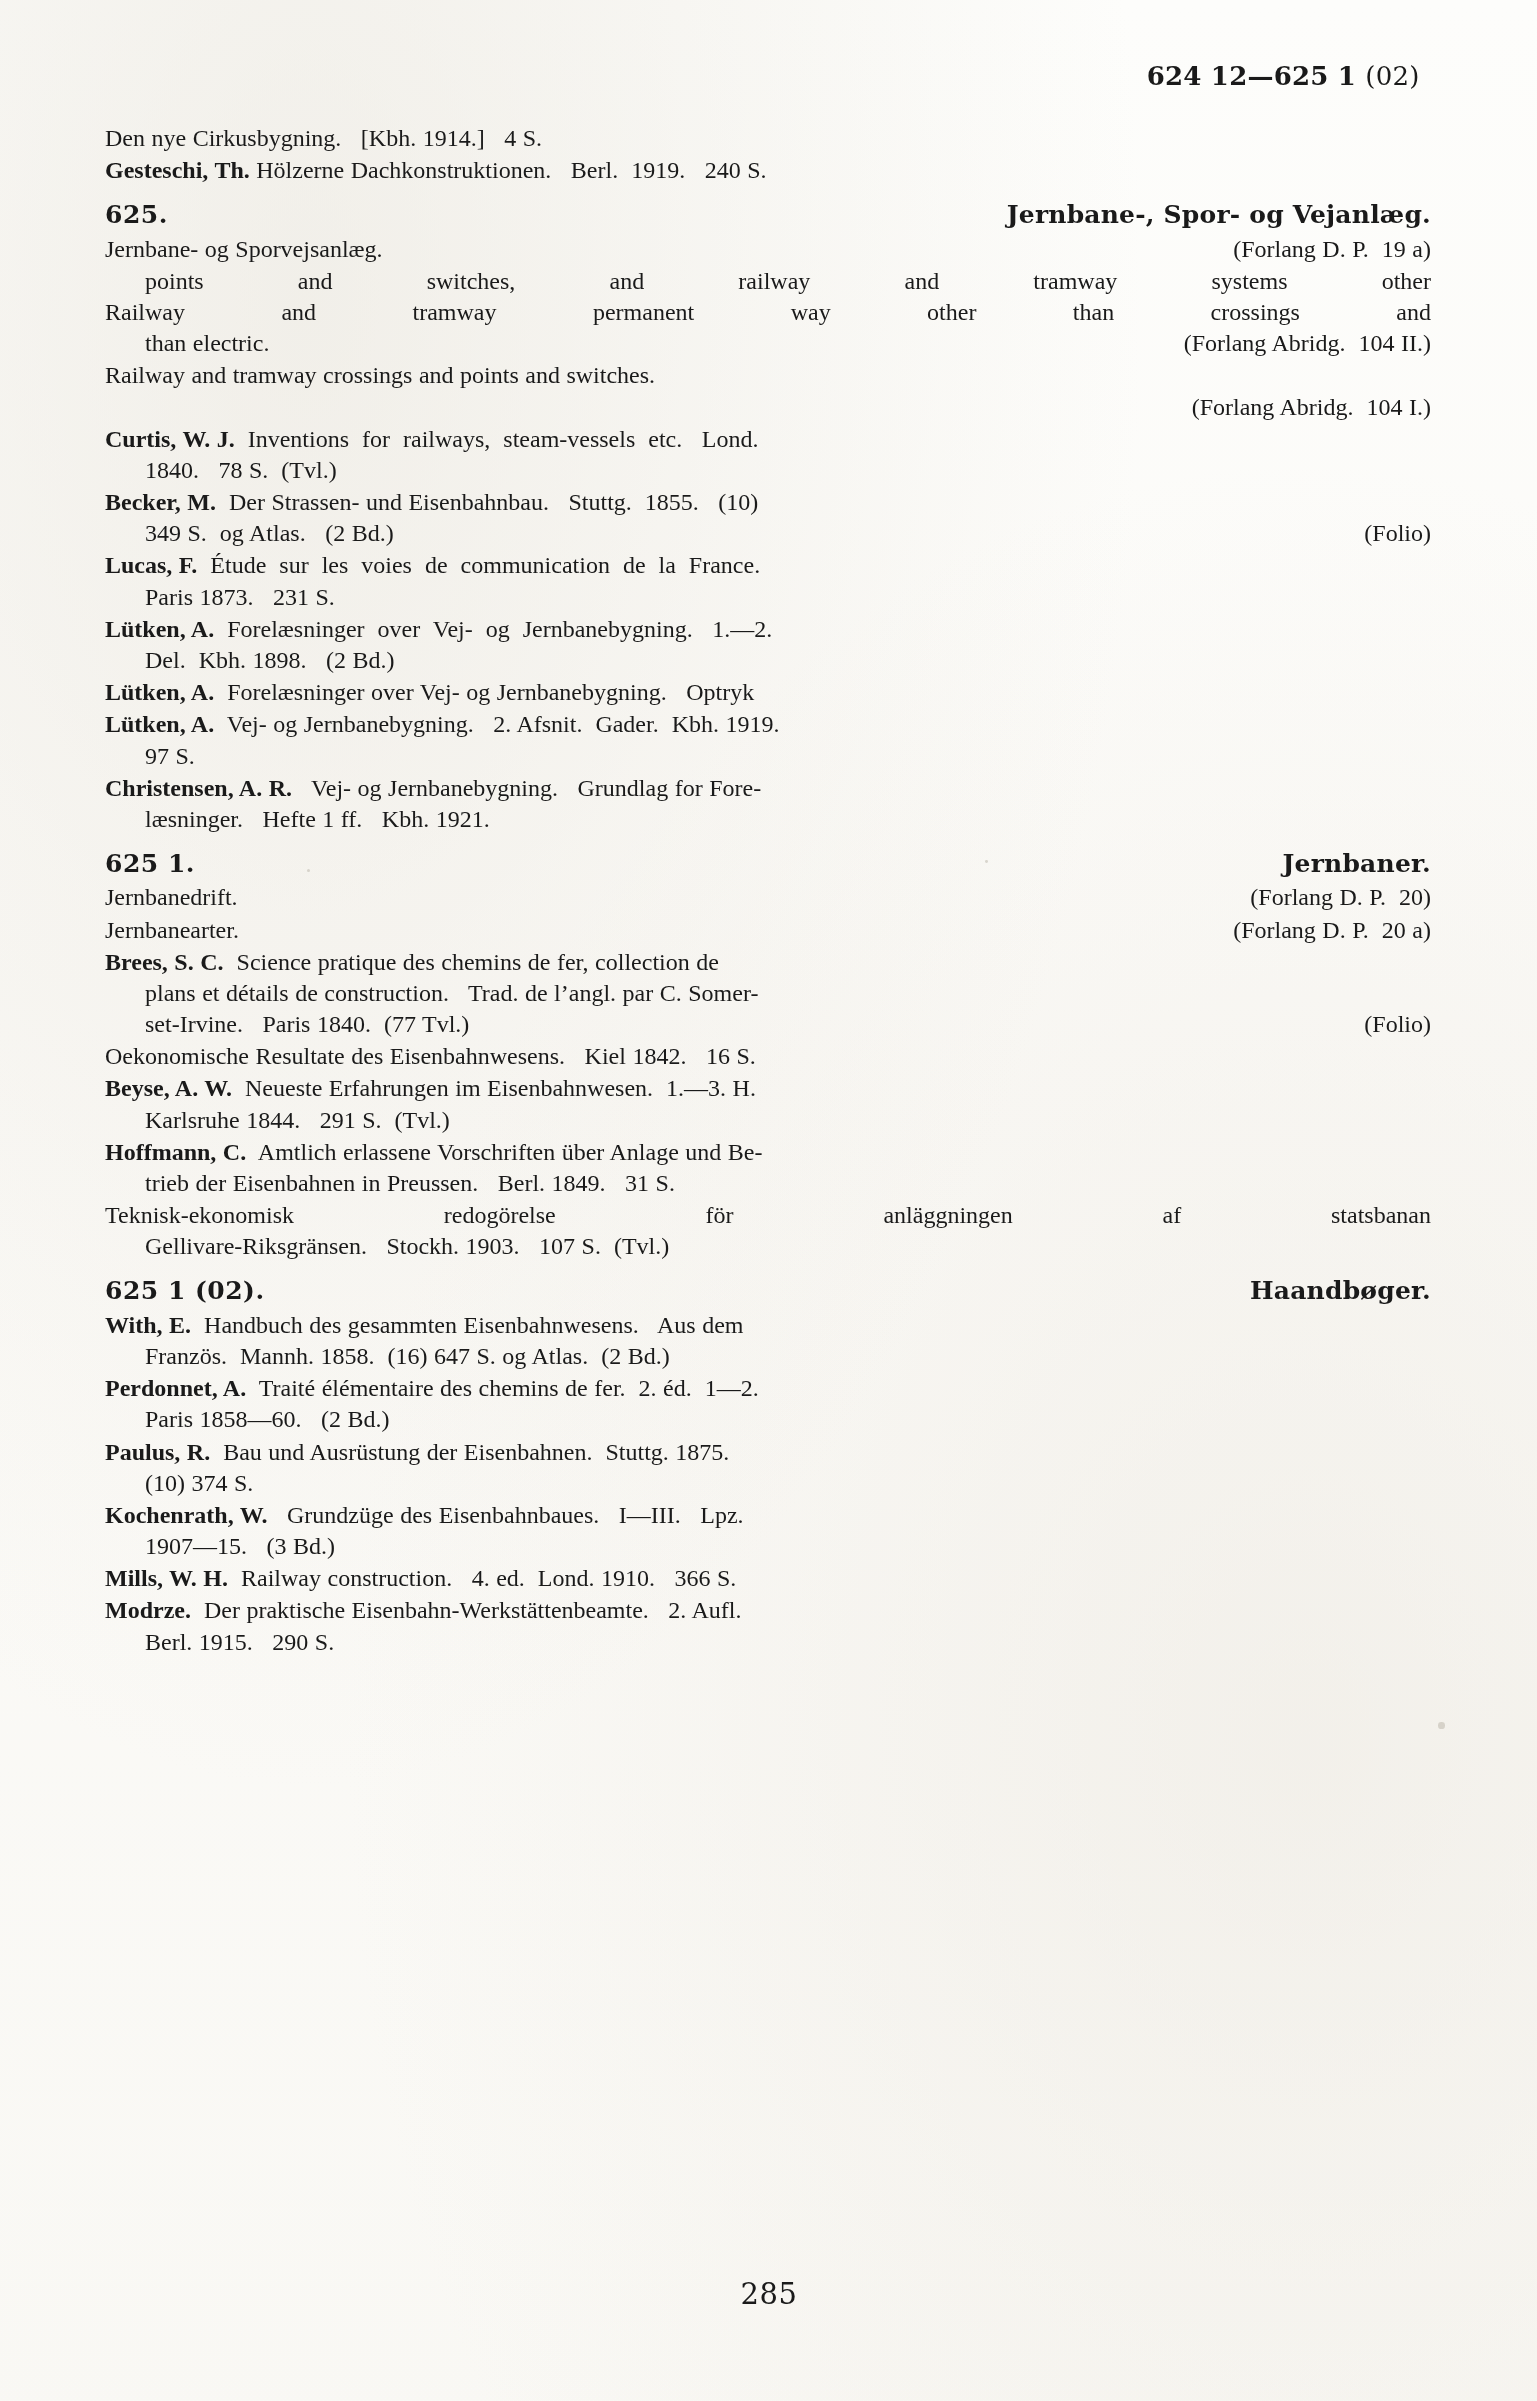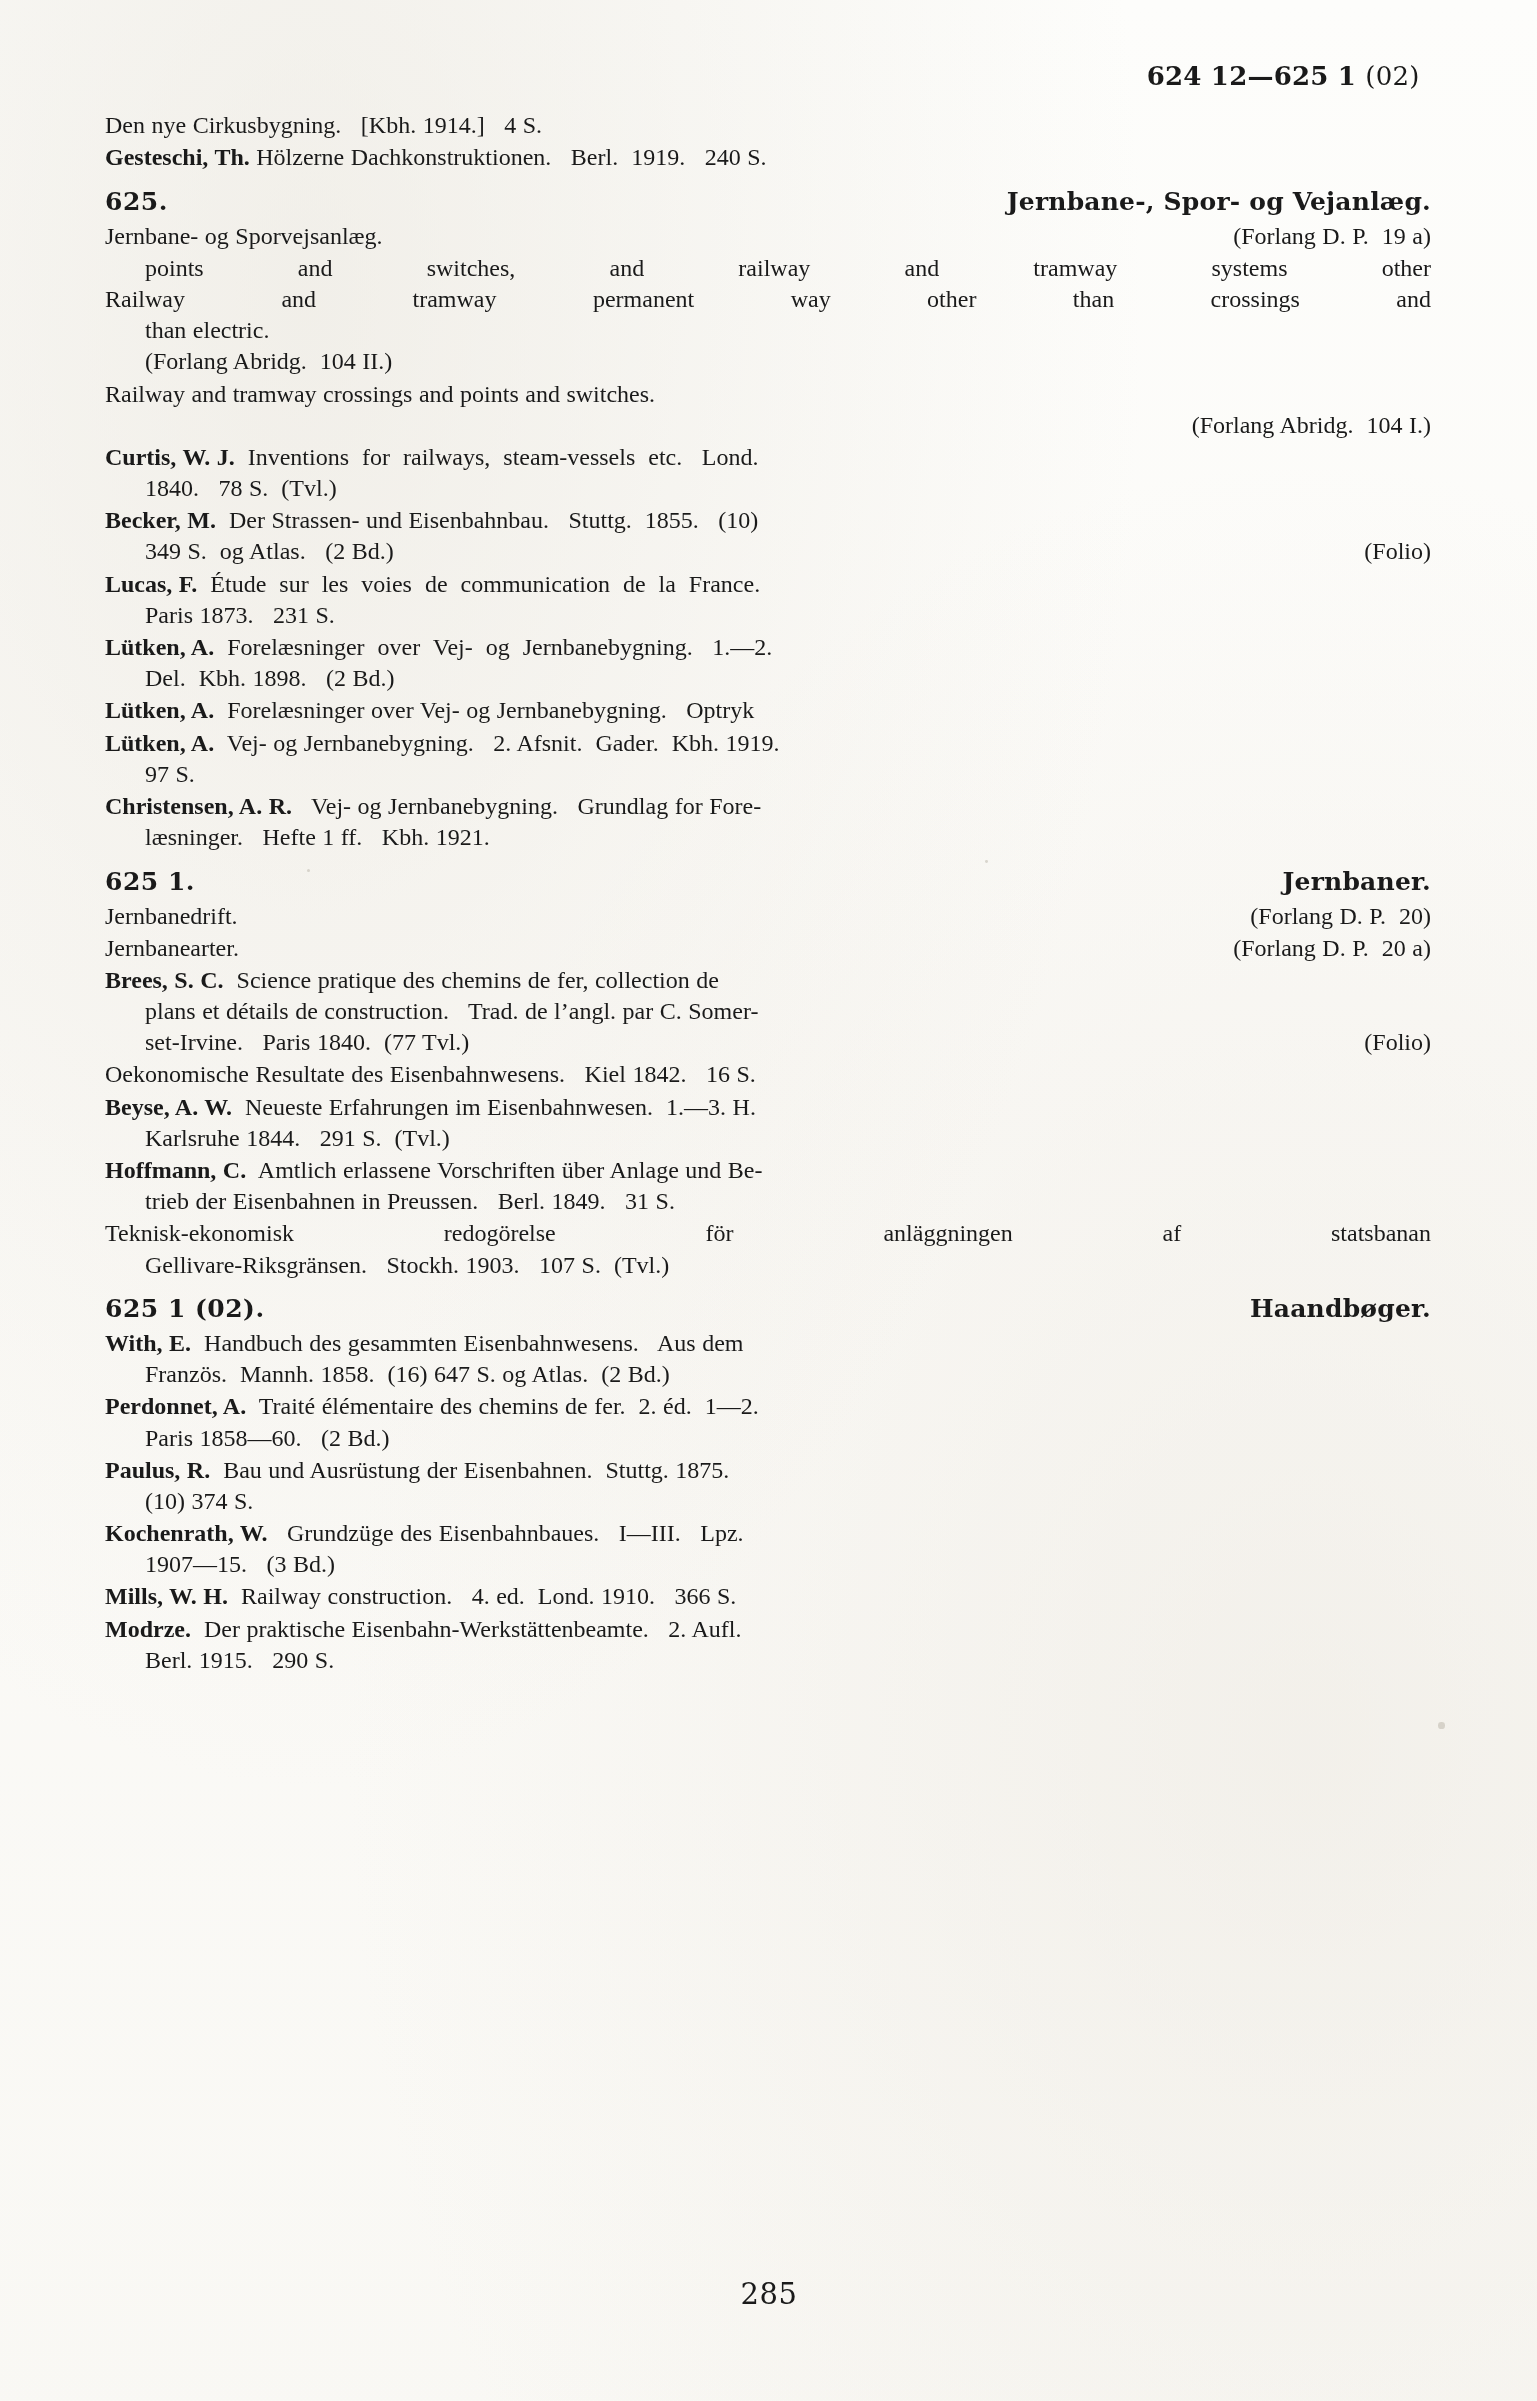--- a/index.html
+++ b/index.html
@@ -33,21 +33,21 @@
     position: absolute;
     left: 105px;
     top: 61px;
     width: 1326px;
   }
   .running-head {
     text-align: right;
     font-weight: bold;
     font-size: 26px;
     letter-spacing: 0.2px;
-    margin-bottom: 19px;
+    margin-bottom: 32px;
     padding-right: 11.5px;
   }
   .running-head .paren {
     font-weight: normal;
   }
   .entry {
     font-size: 24px;
     line-height: 1.30;
     margin: 0 0 1px 0;
     text-align: justify;
@@ -120,21 +120,21 @@
         <div class="sechead">
           <span class="num">625.</span>
           <span class="ttl">Jernbane-,  Spor-  og  Vejanlæg.</span>
         </div>
         <div class="entry">
           <span class="ln" style="display: flex; justify-content: space-between;"><span>Jernbane- og Sporvejsanlæg.</span><span>(Forlang D. P.  19 a)</span></span>
         </div>
         <div class="entry">
           <span class="ln ind just">points  and  switches,  and  railway  and  tramway  systems  other</span>
           <span class="ln just">Railway  and  tramway  permanent  way  other  than  crossings  and</span>
-          <span class="ln ind" style="display: flex; justify-content: space-between; flex-direction: column;"><span>than electric.</span><span>(Forlang Abridg.  104 II.)</span></span>
+          <span class="ln ind" style="display: flex; justify-content: space-between;"><span>than electric.</span><span>(Forlang Abridg.  104 II.)</span></span>
         </div>
         <div class="entry">
           <span class="ln">Railway and tramway crossings and points and switches.</span>
           <span class="ln right">(Forlang Abridg.  104 I.)</span>
         </div>
         <div class="entry">
           <span class="ln"><b>Curtis, W. J.</b>  Inventions  for  railways,  steam-vessels  etc.   Lond.</span>
           <span class="ln ind">1840.   78 S.  (Tvl.)</span>
         </div>
         <div class="entry">

